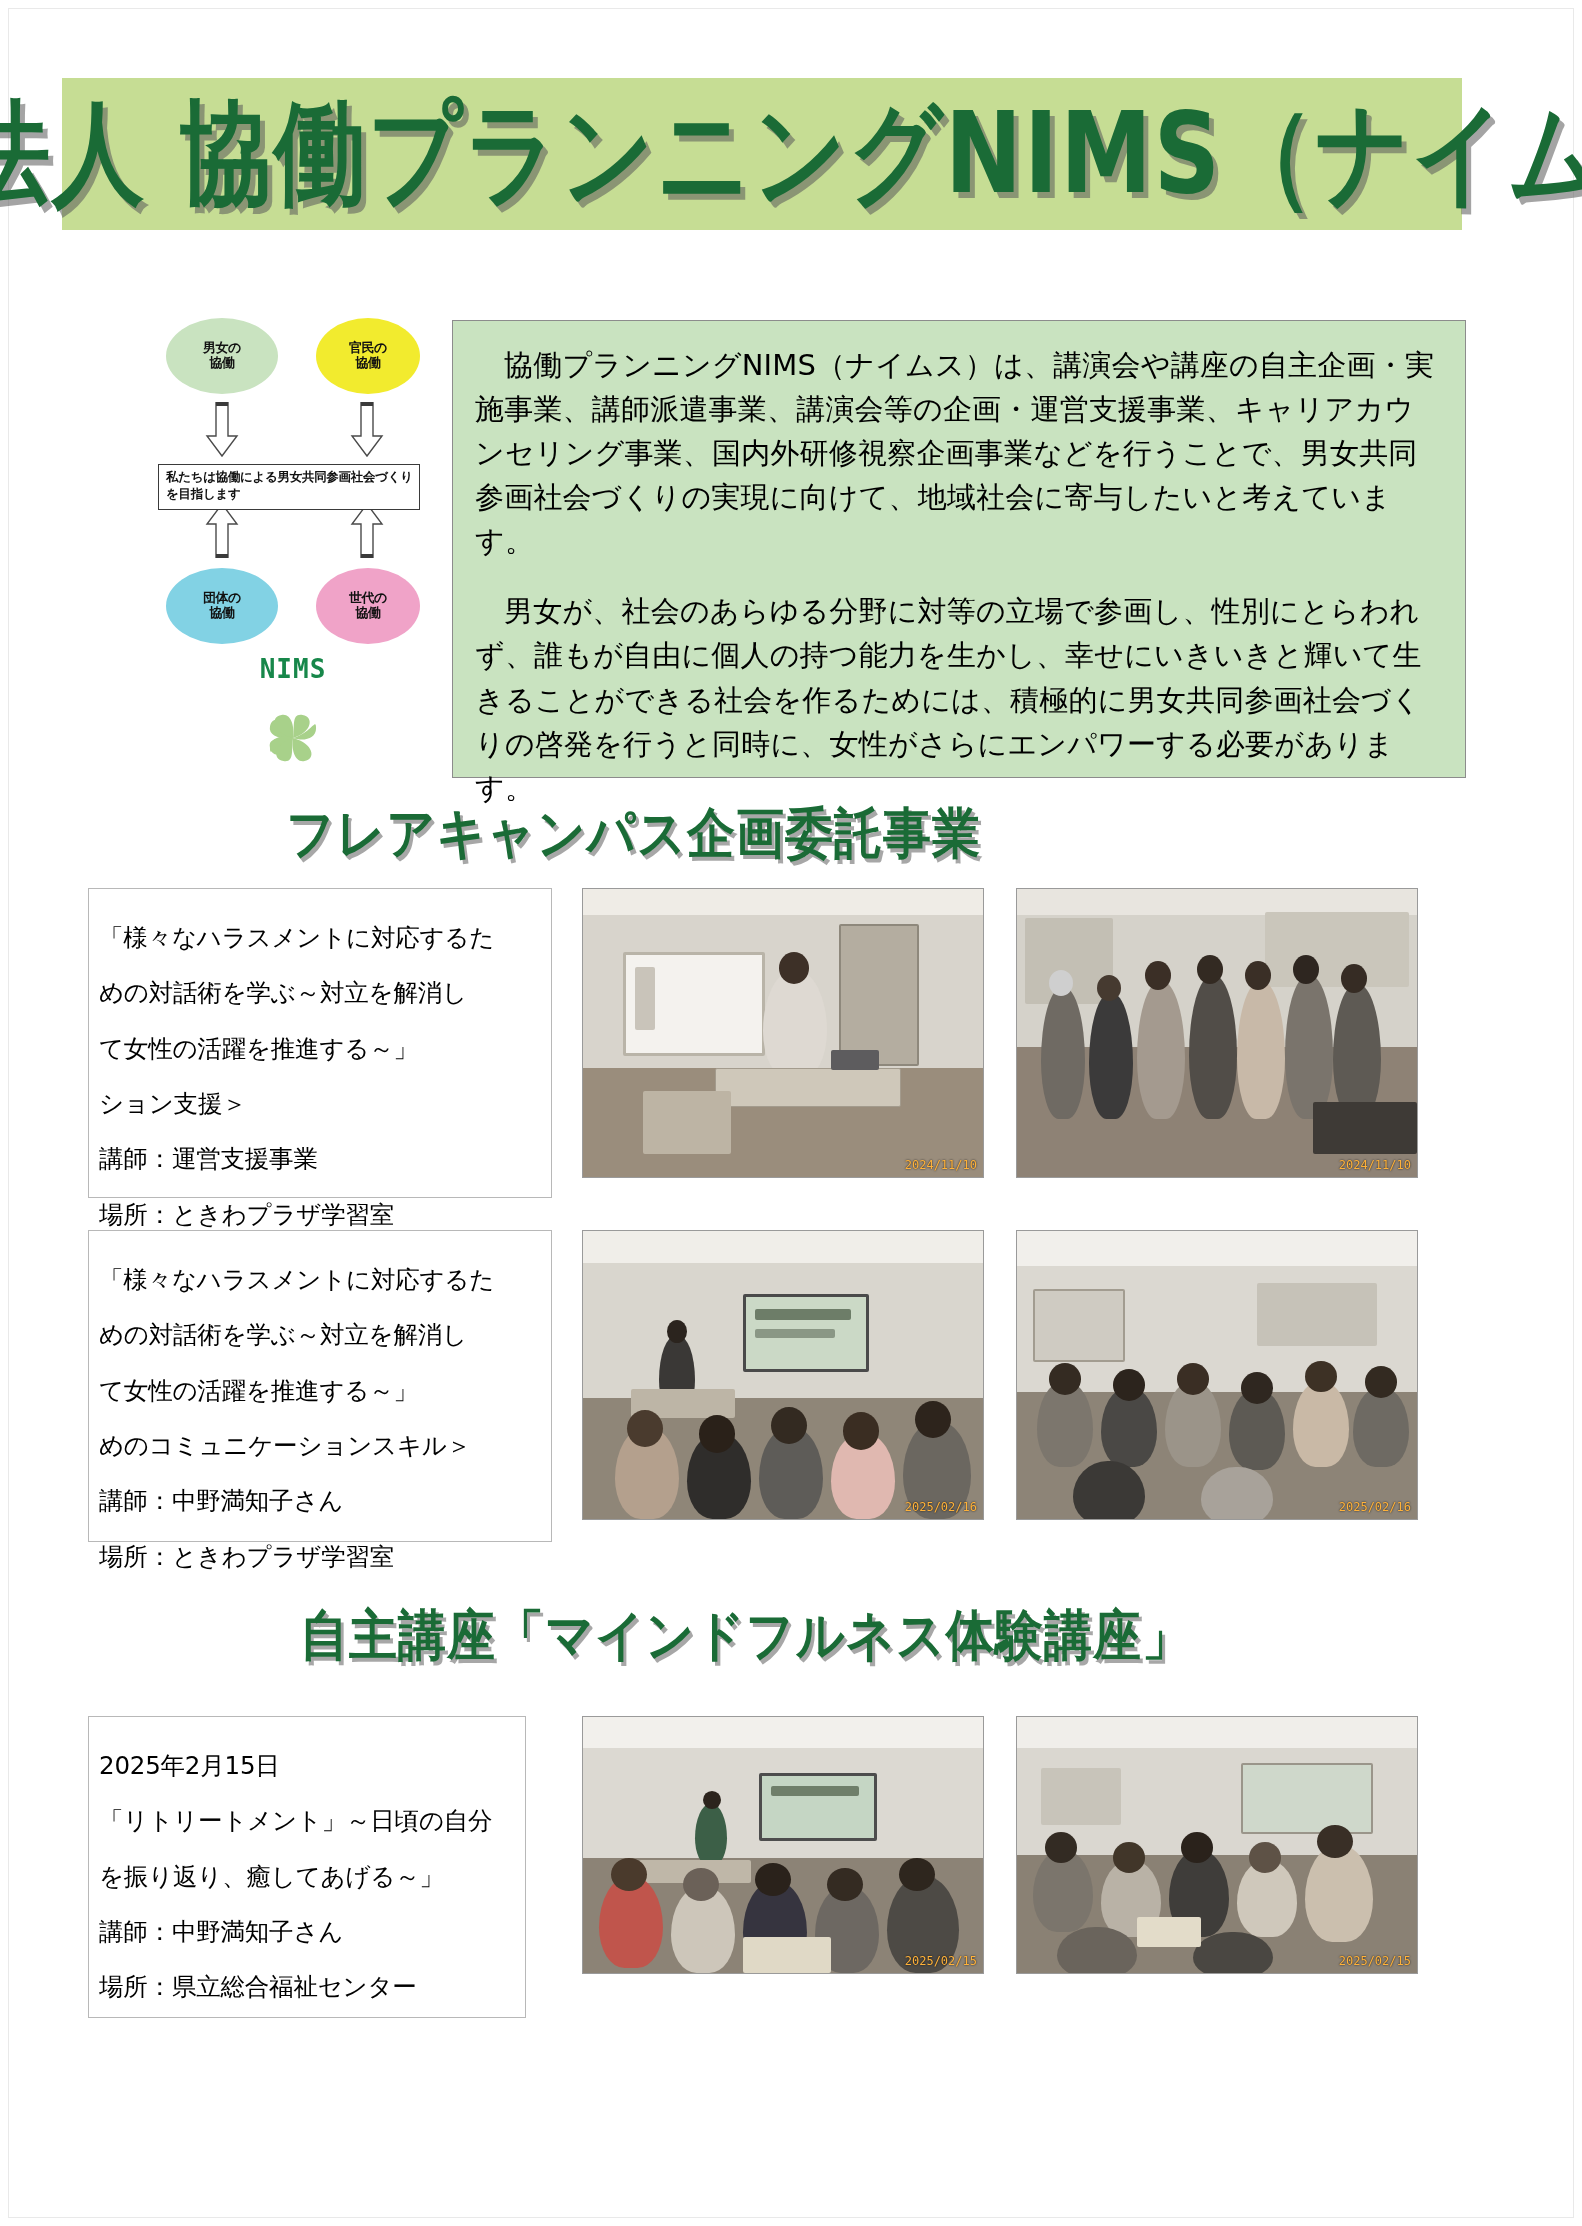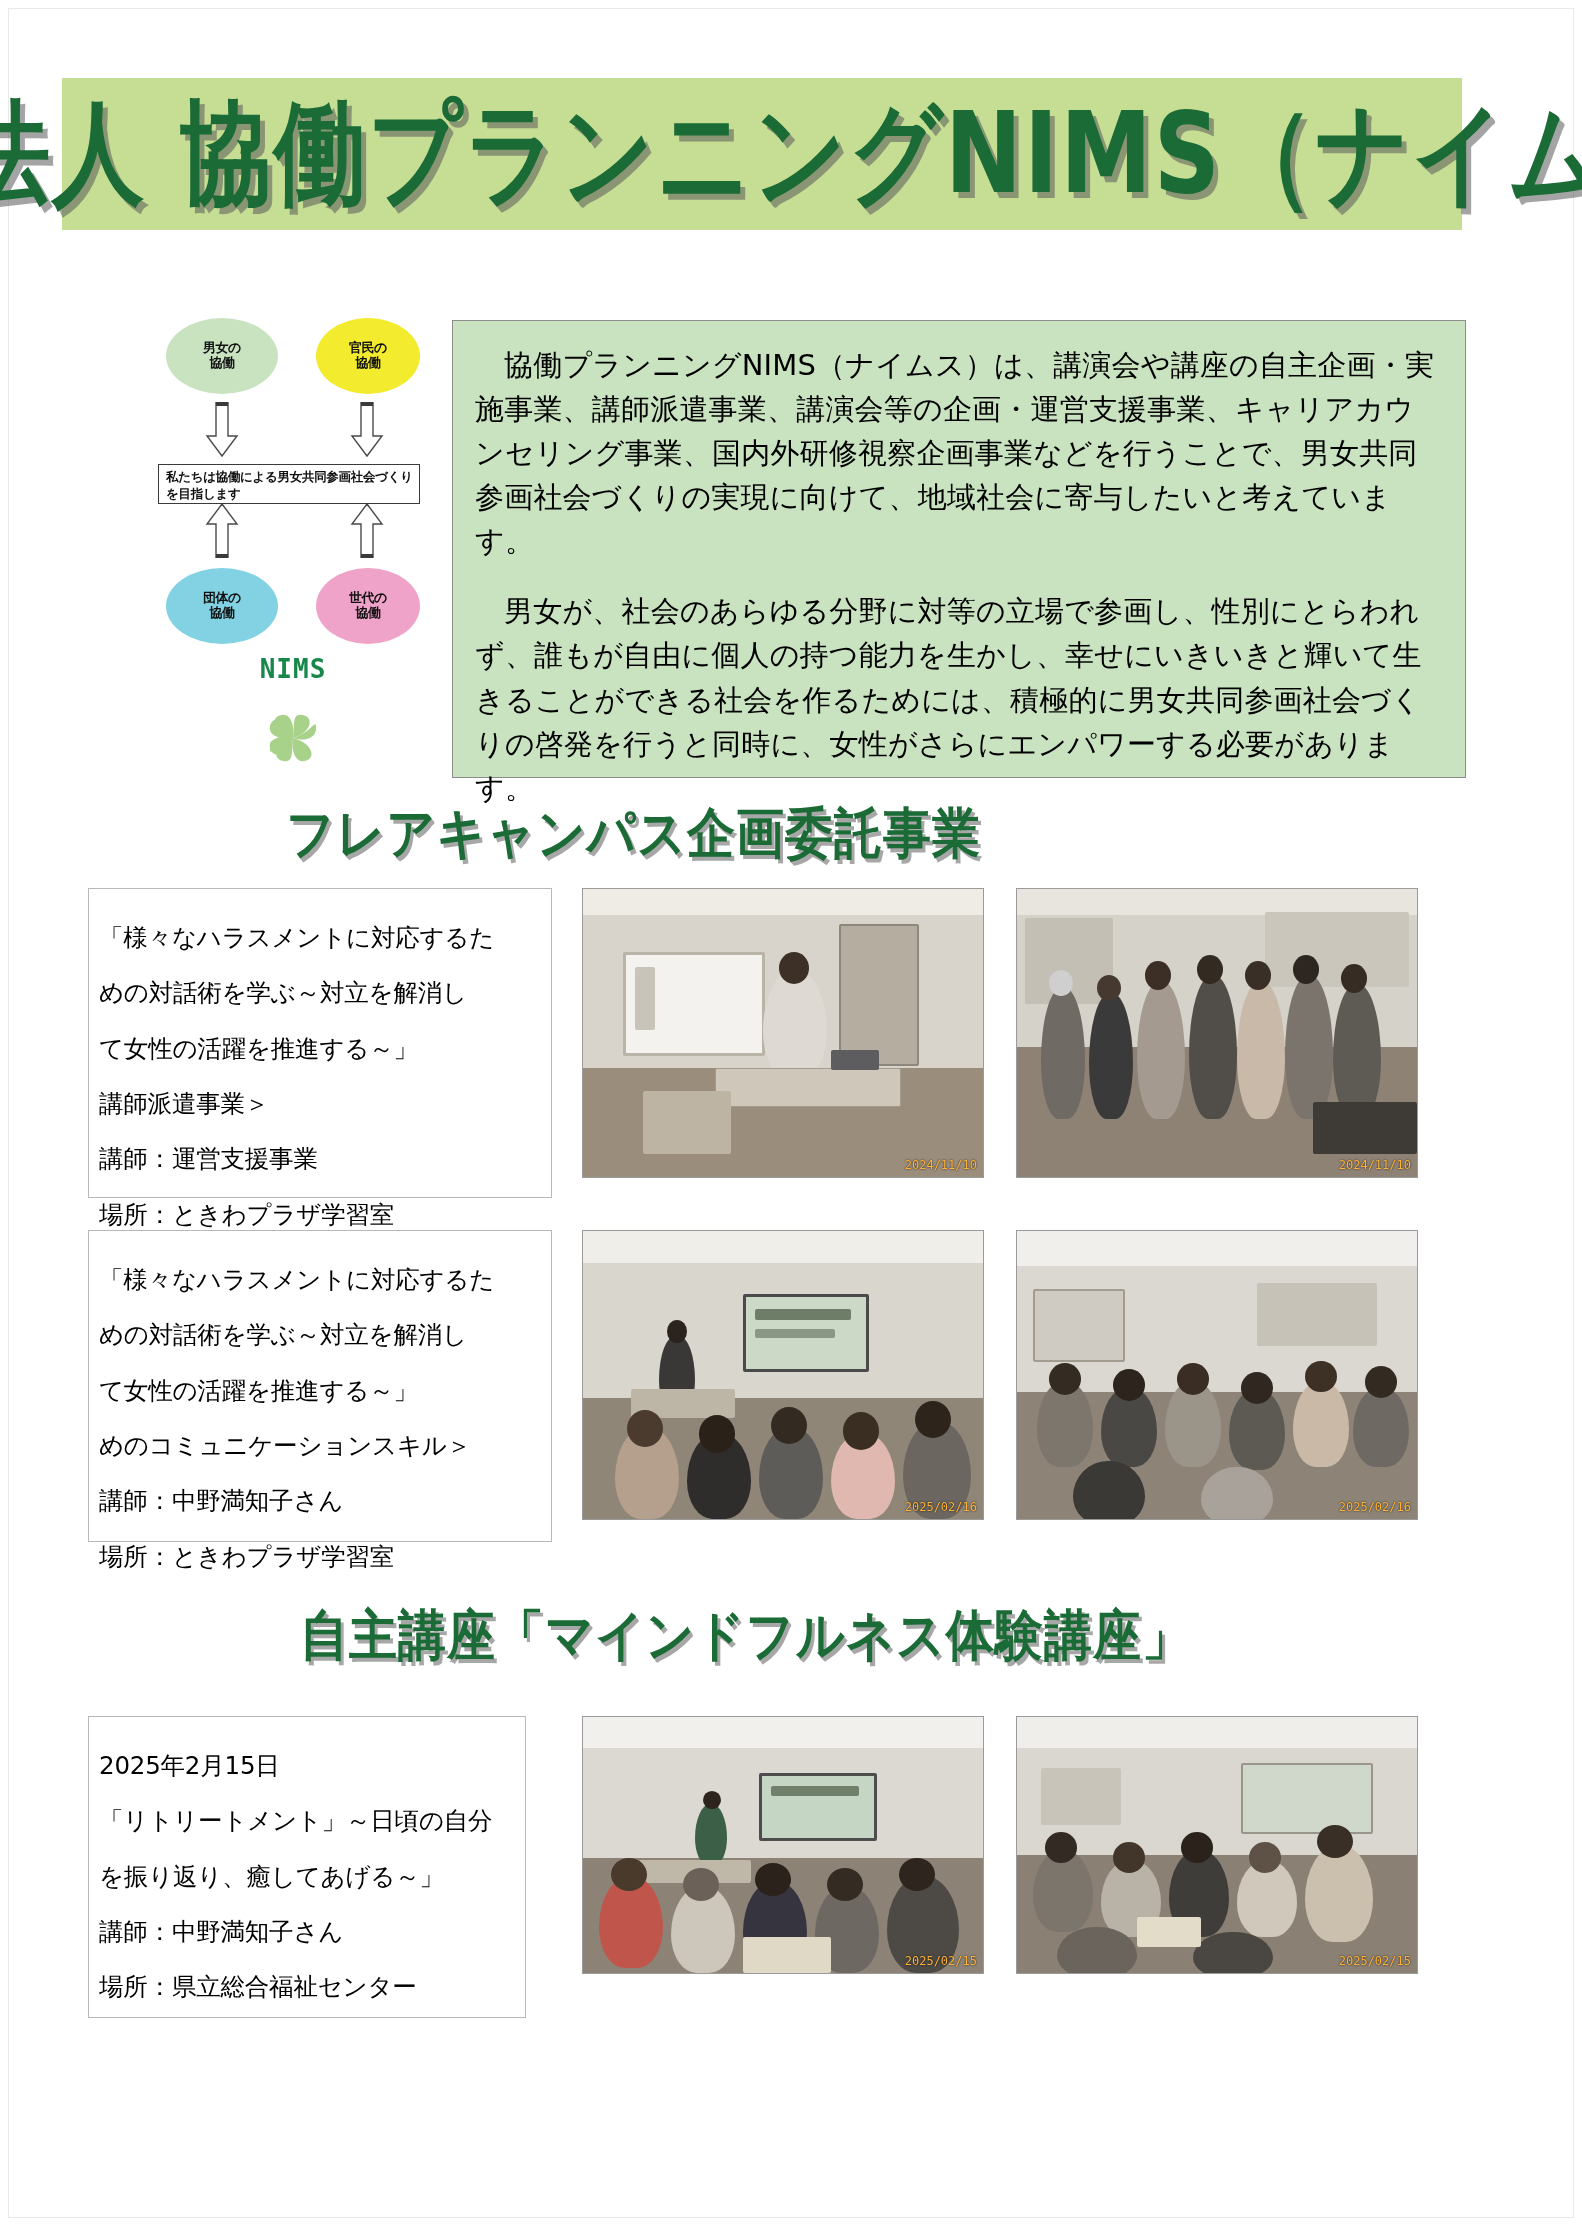--- a/index.html
+++ b/index.html
@@ -92,21 +92,21 @@
   .arr-tl { left: 55px;  top: 84px; }
   .arr-tr { left: 200px; top: 84px; }
   .arr-bl { left: 55px;  top: 184px; }
   .arr-br { left: 200px; top: 184px; }
 
   .center-box {
     position: absolute;
     left: 8px;
     top: 146px;
     width: 262px;
-    height: 40px;
+    height: 46px;
     border: 1px solid #3a3a3a;
     background: #ffffff;
     box-sizing: border-box;
     padding: 4px 6px 0 7px;
     font-size: 12.5px;
     font-weight: bold;
     line-height: 1.35;
     color: #111111;
     letter-spacing: -0.3px;
   }
@@ -324,21 +324,21 @@
     <p class="mission-p">男女が、社会のあらゆる分野に対等の立場で参画し、性別にとらわれず、誰もが自由に個人の持つ能力を生かし、幸せにいきいきと輝いて生きることができる社会を作るためには、積極的に男女共同参画社会づくりの啓発を行うと同時に、女性がさらにエンパワーする必要があります。</p>
   </div>
 
   <div class="section-heading sh-1">フレアキャンパス企画委託事業</div>
 
   <div class="event-row ev-row-1">
     <div class="ev-textbox tb-1">
       <div>「様々なハラスメントに対応するた</div>
       <div>めの対話術を学ぶ～対立を解消し</div>
       <div>て女性の活躍を推進する～」</div>
-      <div>講師派遣事業＞</div>
+      <div>ション支援＞</div>
       <div>講師：運営支援事業</div>
       <div>場所：ときわプラザ学習室</div>
     </div>
 
     <div class="photo ph-a">
       <div class="scene">
         <div class="wall" style="background:#d8d4cc;"></div>
         <div class="ceil" style="background:#efece6;"></div>
         <div class="floor" style="background:#9a8d7c;"></div>
         <div class="board" style="left:10%; top:22%; width:34%; height:34%; background:#f4f2ee; border:3px solid #b9b4a8;"></div>

